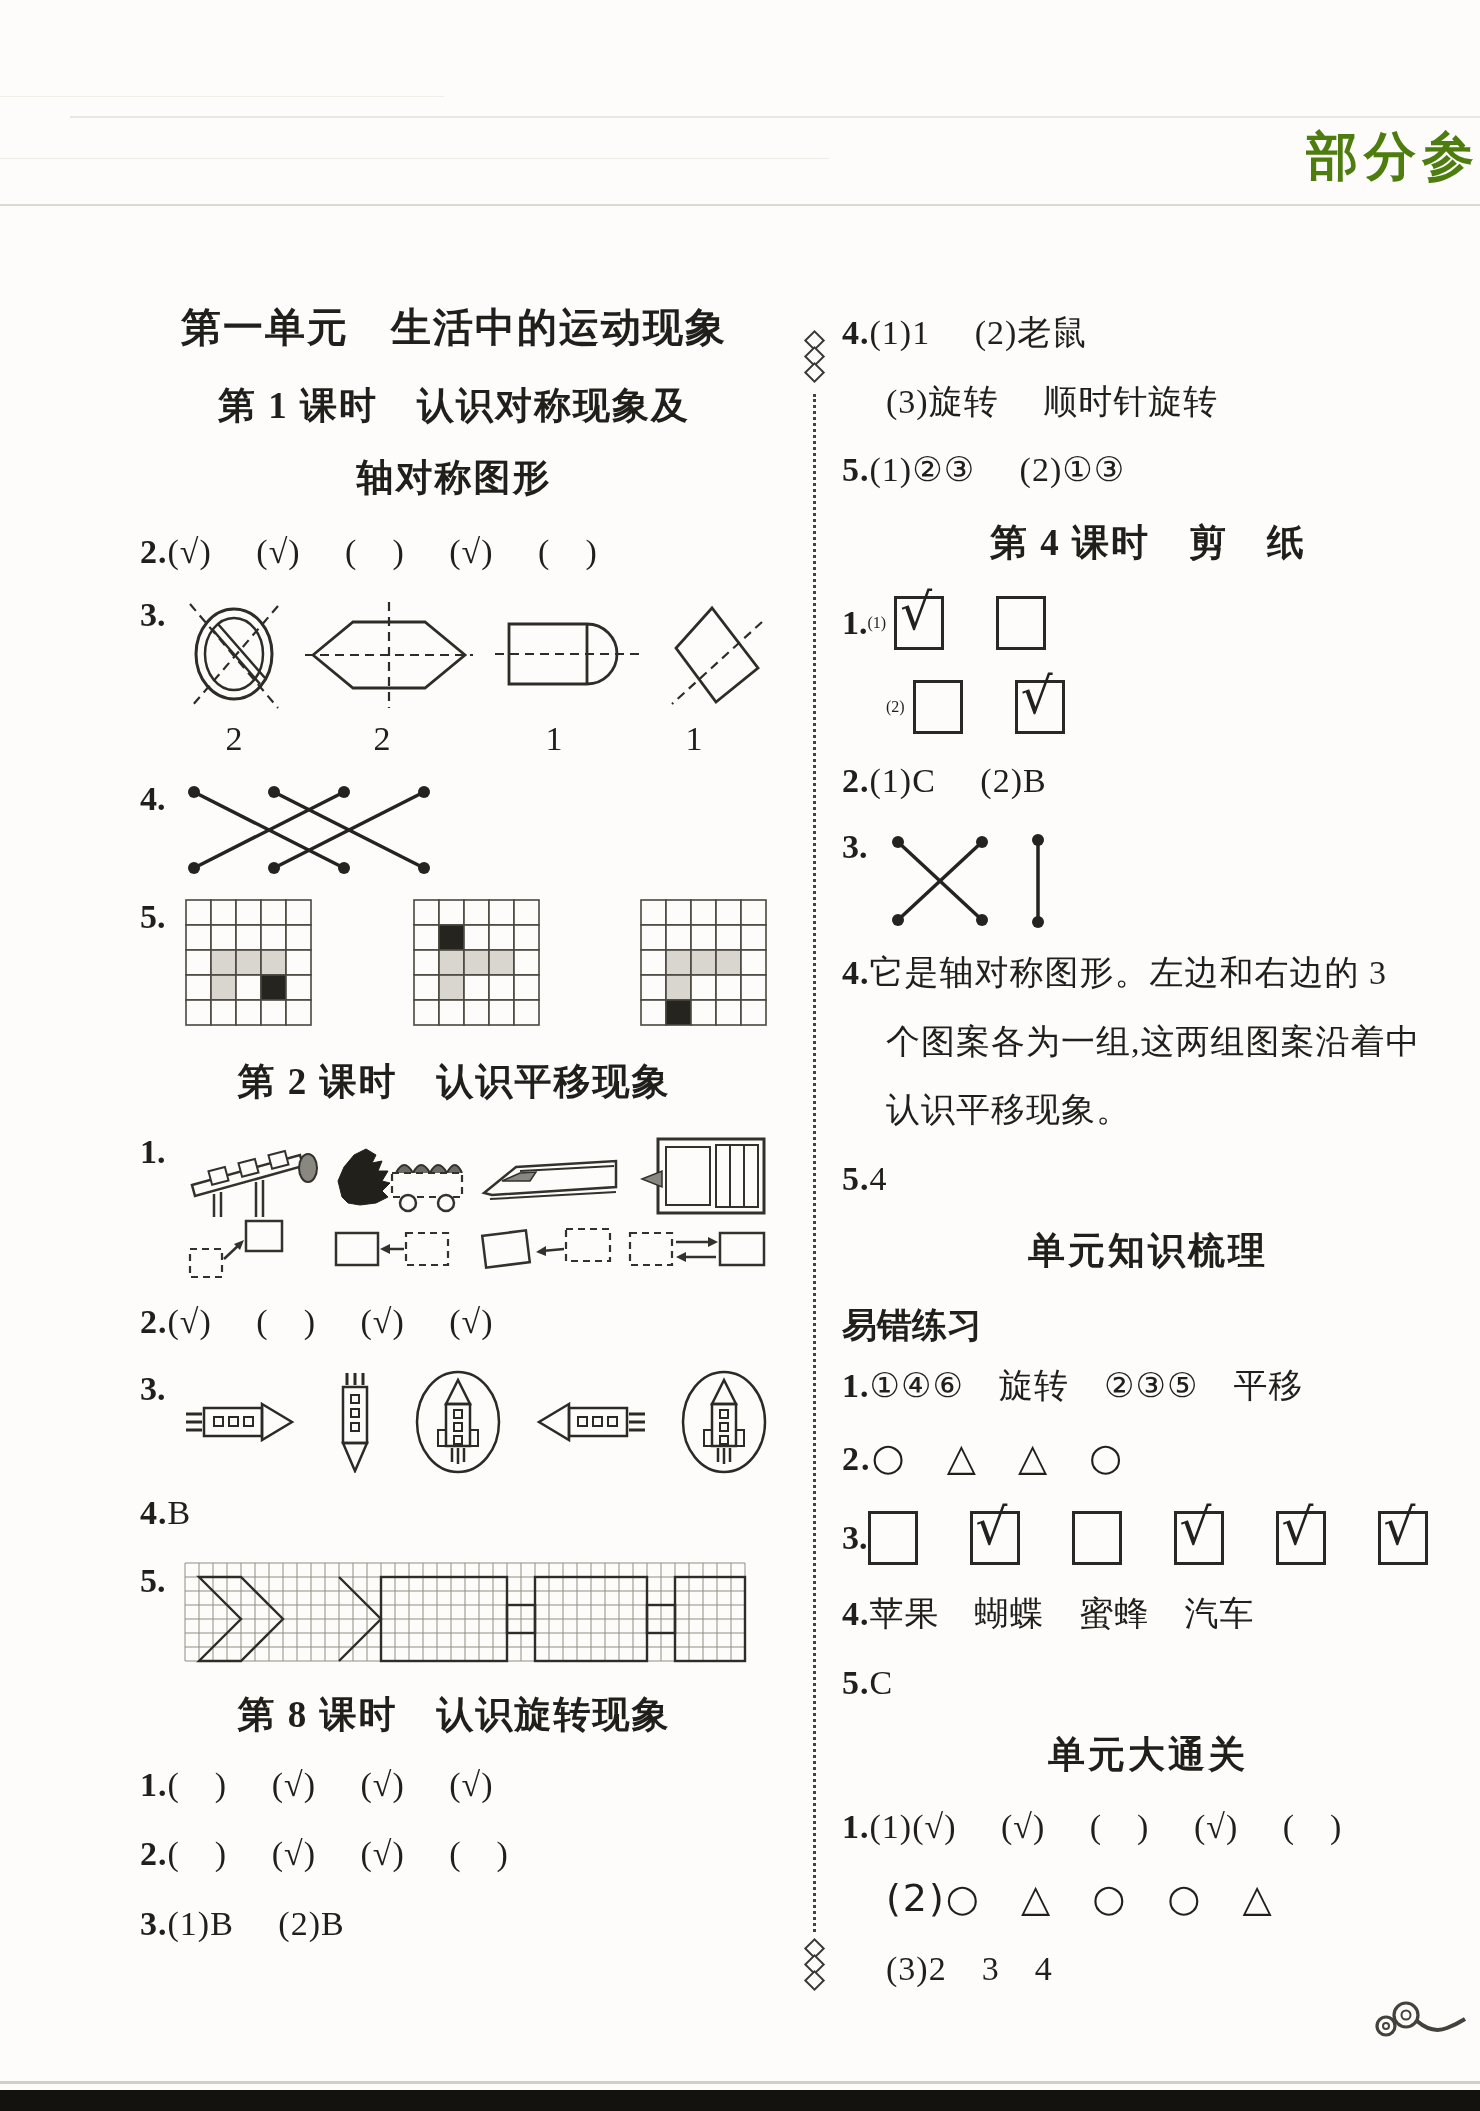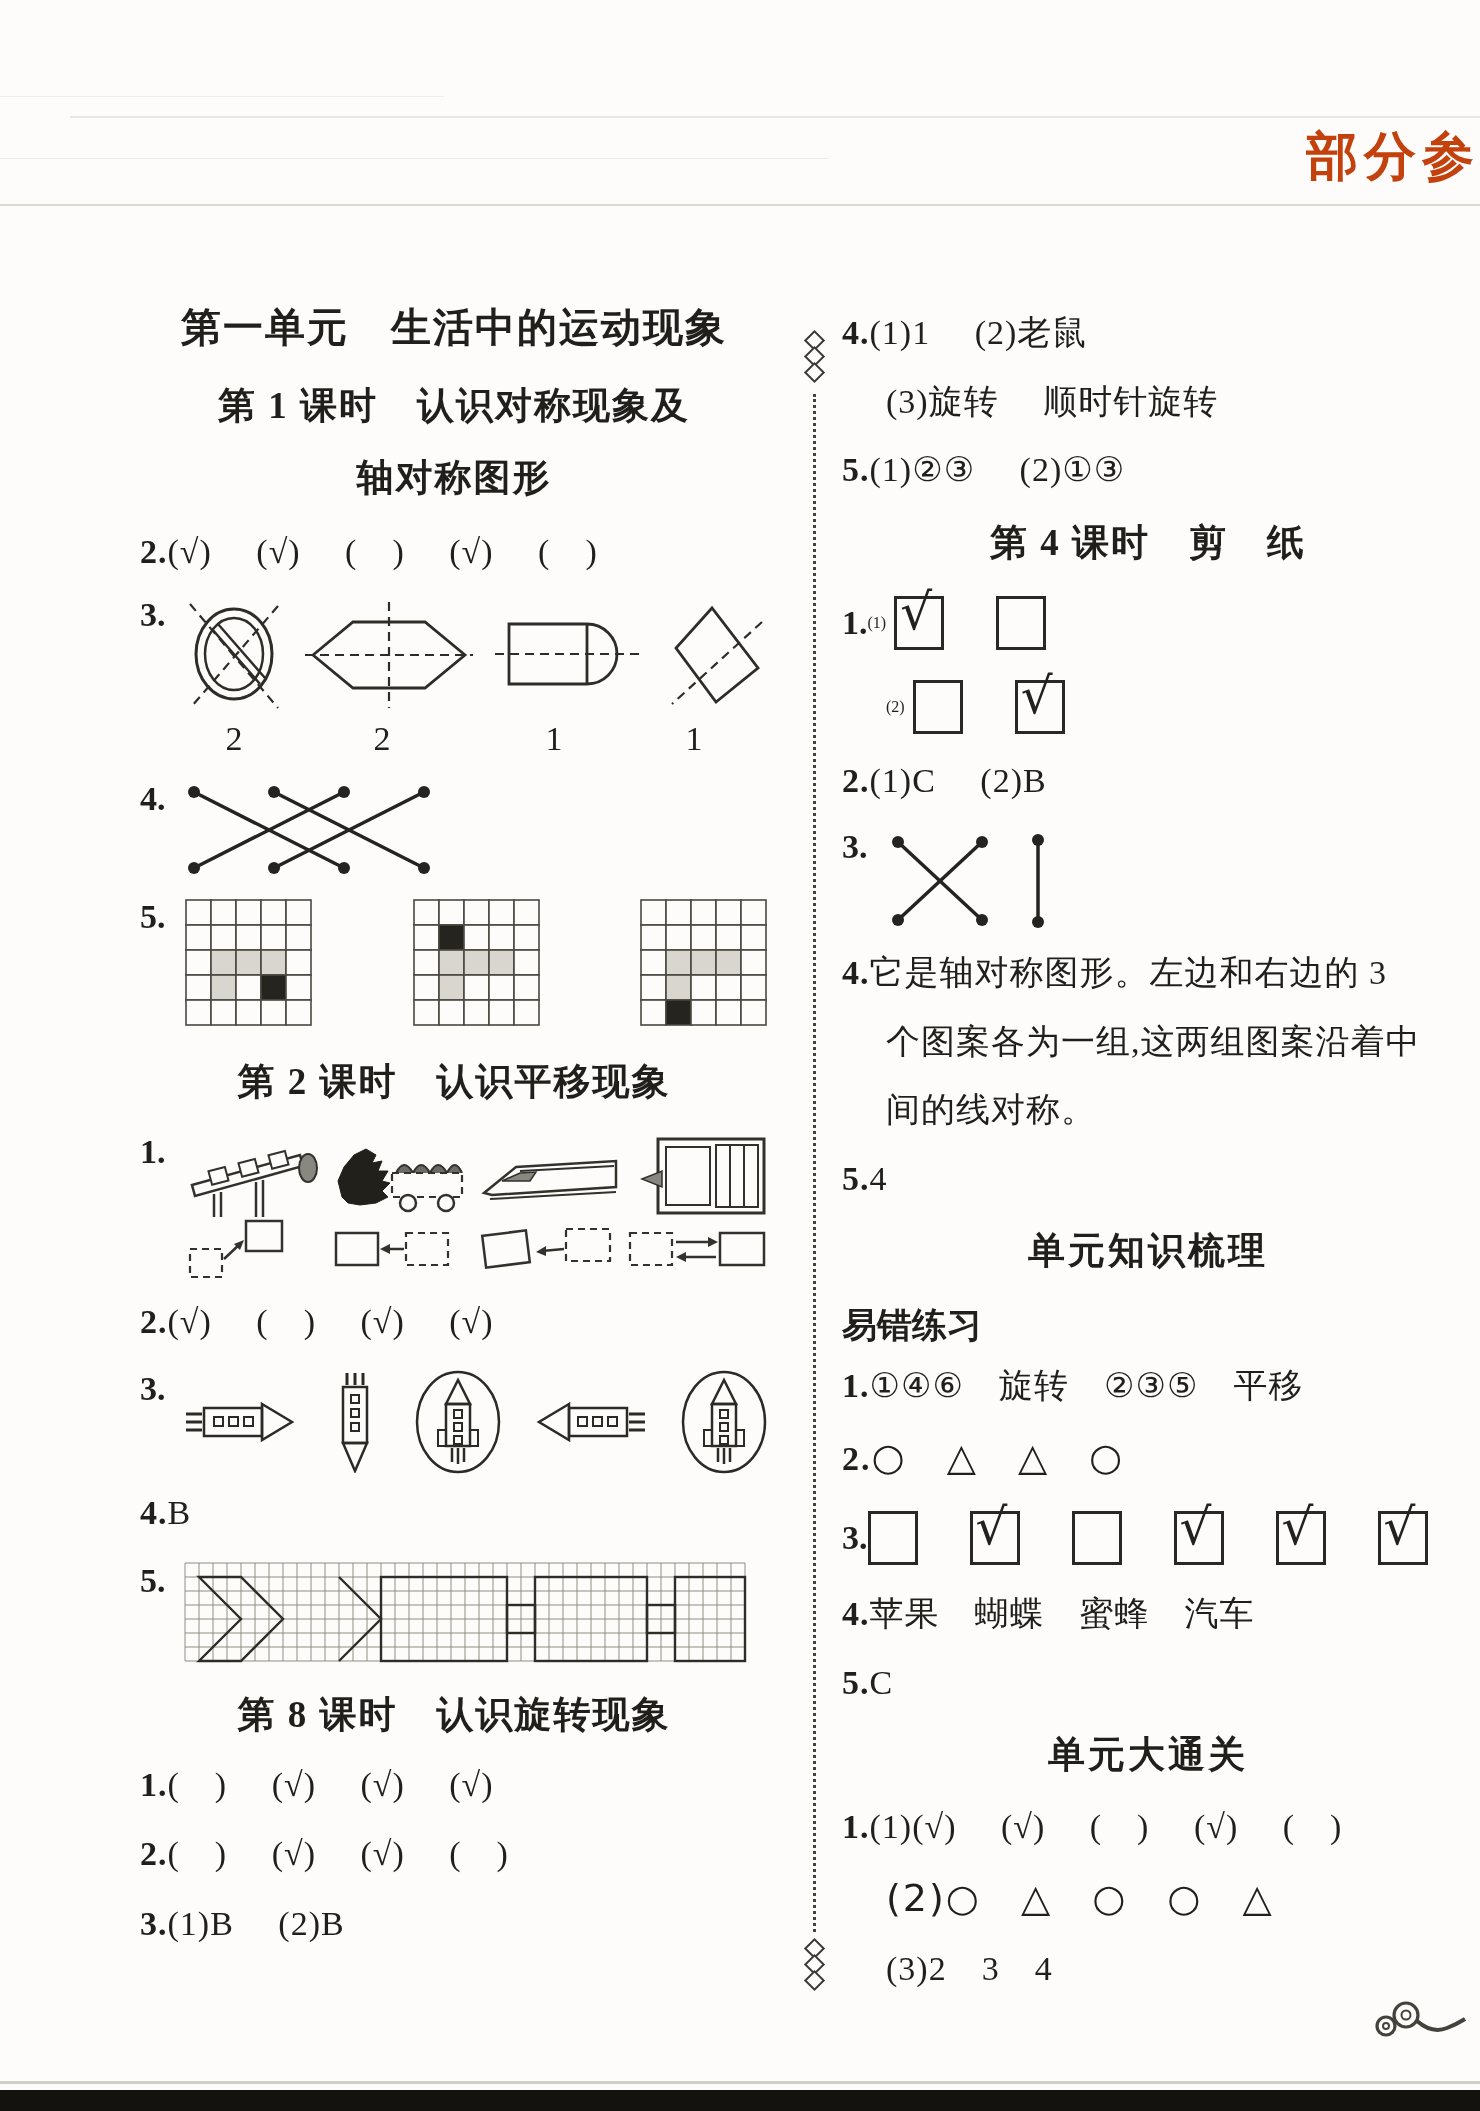--- a/index.html
+++ b/index.html
@@ -15,21 +15,21 @@
   .scan-line1{position:absolute;top:116px;left:70px;right:0;height:2px;background:#eae7e1;}
   .scan-line2{position:absolute;top:204px;left:0;right:0;height:2px;background:#ddd9d2;}
   .scan-line3{position:absolute;top:158px;left:0;width:56%;height:1px;background:#efece7;}
   .scan-line4{position:absolute;top:96px;left:0;width:30%;height:1px;background:#f0ede8;}
   .bottom-line{position:absolute;left:0;right:0;bottom:27px;height:3px;background:#d2cfc8;}
   .bottom-bar{position:absolute;left:0;right:0;bottom:0;height:21px;background:#14120f;}
 
   .corner-label{
     position:absolute;top:122px;left:1306px;width:174px;height:66px;
     overflow:hidden;white-space:nowrap;
-    font-size:52px;font-weight:700;letter-spacing:6px;color:#c2410c;
+    font-size:52px;font-weight:700;letter-spacing:6px;color:#4d7c0f;
   }
 
   
   .divider-line{position:absolute;left:813px;top:394px;height:1538px;border-left:3px dotted #45423c;}
   .divider-orn{position:absolute;left:797px;}
   .orn-top{top:326px;}
   .orn-bottom{top:1934px;}
 
   
   .col{position:absolute;}
@@ -497,21 +497,21 @@
         <circle cx="12" cy="92" r="6" fill="#25231f"></circle>
           <circle cx="96" cy="92" r="6" fill="#25231f"></circle>
         <line x1="152" y1="12" x2="152" y2="94" stroke="#25231f" stroke-width="3.5"></line>
         <circle cx="152" cy="12" r="6" fill="#25231f"></circle>
           <circle cx="152" cy="94" r="6" fill="#25231f"></circle>
       </svg>
     </div>
 
     <div class="line"><span class="num">4.</span><span>它是轴对称图形。左边和右边的 3</span></div>
     <div class="line indent"><span>个图案各为一组,这两组图案沿着中</span></div>
-    <div class="line indent"><span>间的线对称。</span></div>
+    <div class="line indent"><span>认识平移现象。</span></div>
     <div class="line"><span class="num">5.</span><span>4</span></div>
 
     <div class="section-title">单元知识梳理</div>
     <div class="subsection-title">易错练习</div>
 
     <div class="line"><span class="num">1.</span><span>①④⑥　旋转　②③⑤　平移</span></div>
     <div class="line shapes-text"><span class="num">2.</span><span>○　△　△　○</span></div>
 
     <div class="cbx-line" style="margin-bottom:24px;">
       <span class="num">3.</span>

